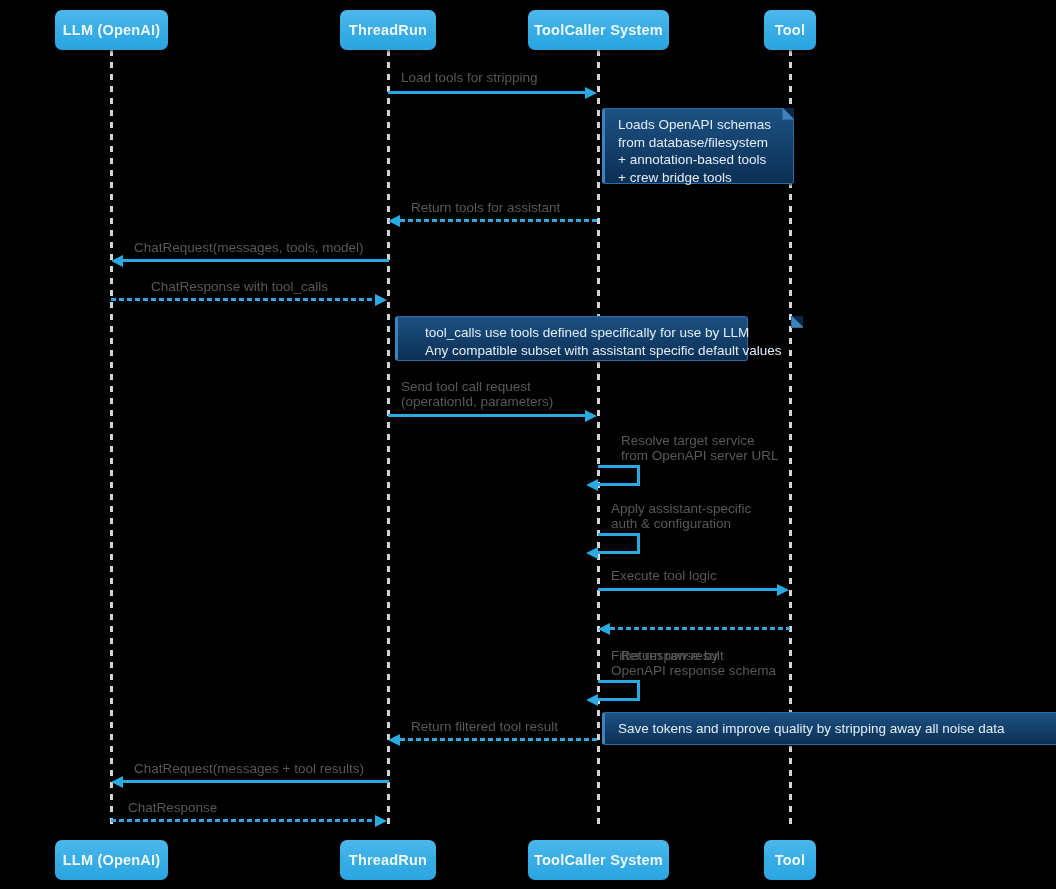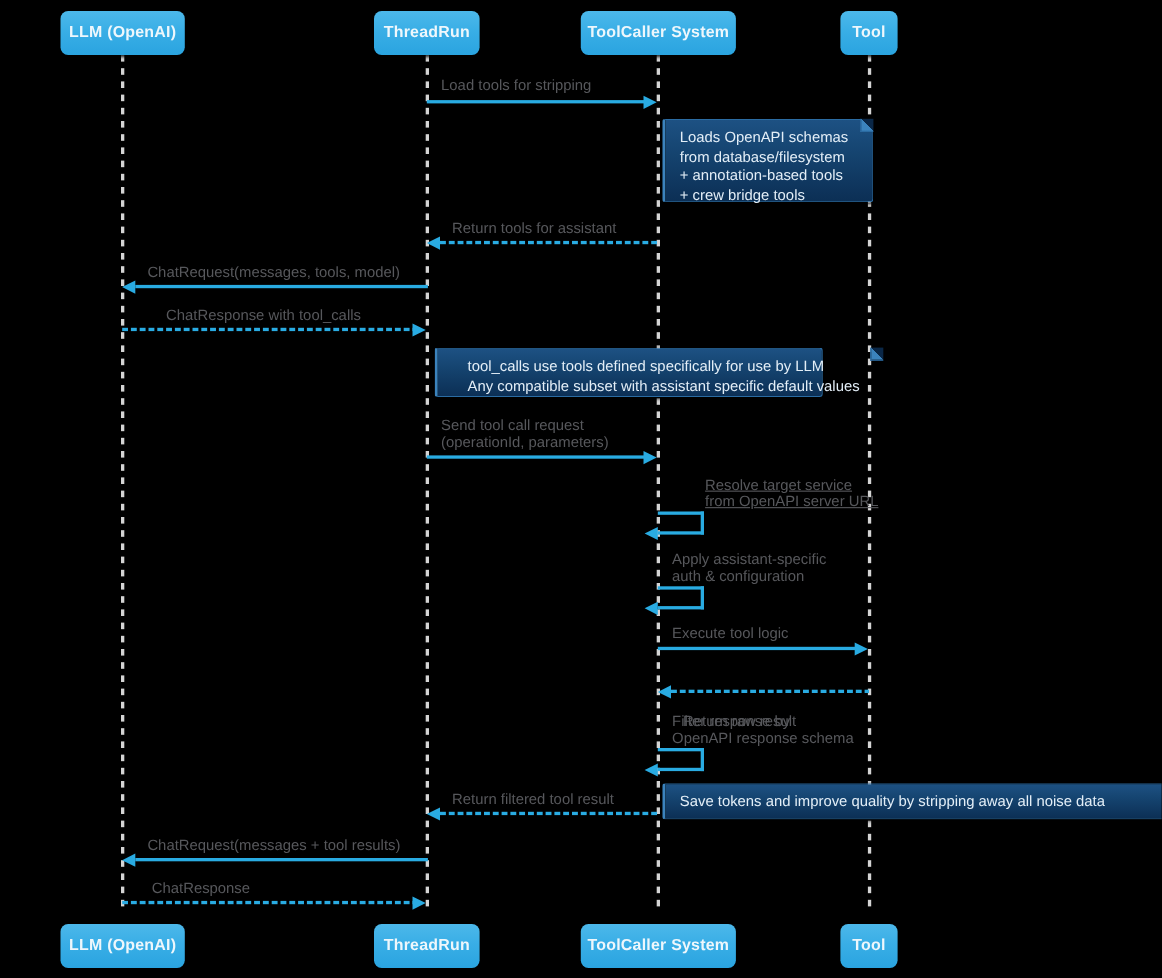--- a/index.html
+++ b/index.html
@@ -199,21 +199,21 @@
 Any compatible subset with assistant specific default values</div>
   <div class="note" style="left:395px; top:316px; width:408px; height:45px; background:none; border:none; box-shadow:none; padding:0;">
     <div class="fold"></div>
   </div>
 
   <div class="msg-label" style="left:401px; top:379px;">Send tool call request
 (operationId, parameters)</div>
   <div class="msg-line" style="left:388px; top:414px; width:198px;"></div>
   <div class="arrowhead right" style="left:585px; top:409.5px;"></div>
 
-  <div class="msg-label" style="left:641px; top:433px;text-decoration:underline;">Resolve target service
+  <div class="msg-label" style="left:621px; top:433px;">Resolve target service
 from OpenAPI server URL</div>
   <div class="selfloop" style="left:598px; top:465px;">
     <div class="tip"></div>
   </div>
 
   <div class="msg-label" style="left:611px; top:501px;">Apply assistant-specific
 auth &amp; configuration</div>
   <div class="selfloop" style="left:598px; top:533px;">
     <div class="tip"></div>
   </div>
@@ -235,17 +235,17 @@
   <div class="note" style="left:602px; top:712px; width:468px; height:33px; line-height:19px; padding-top:6px;">Save tokens and improve quality by stripping away all noise data</div>
 
   <div class="msg-label" style="left:411px; top:719px;">Return filtered tool result</div>
   <div class="msg-line dotted" style="left:400px; top:738px; width:198px;"></div>
   <div class="arrowhead left" style="left:388px; top:733.5px;"></div>
 
   <div class="msg-label" style="left:134px; top:761px;">ChatRequest(messages + tool results)</div>
   <div class="msg-line" style="left:123px; top:780px; width:266px;"></div>
   <div class="arrowhead left" style="left:111px; top:775.5px;"></div>
 
-  <div class="msg-label" style="left:138px; top:800px;">ChatResponse</div>
+  <div class="msg-label" style="left:128px; top:800px;">ChatResponse</div>
   <div class="msg-line dotted" style="left:111px; top:819px; width:265px;"></div>
   <div class="arrowhead right" style="left:375px; top:814.5px;"></div>
 
 </div>
 
 </body></html>

